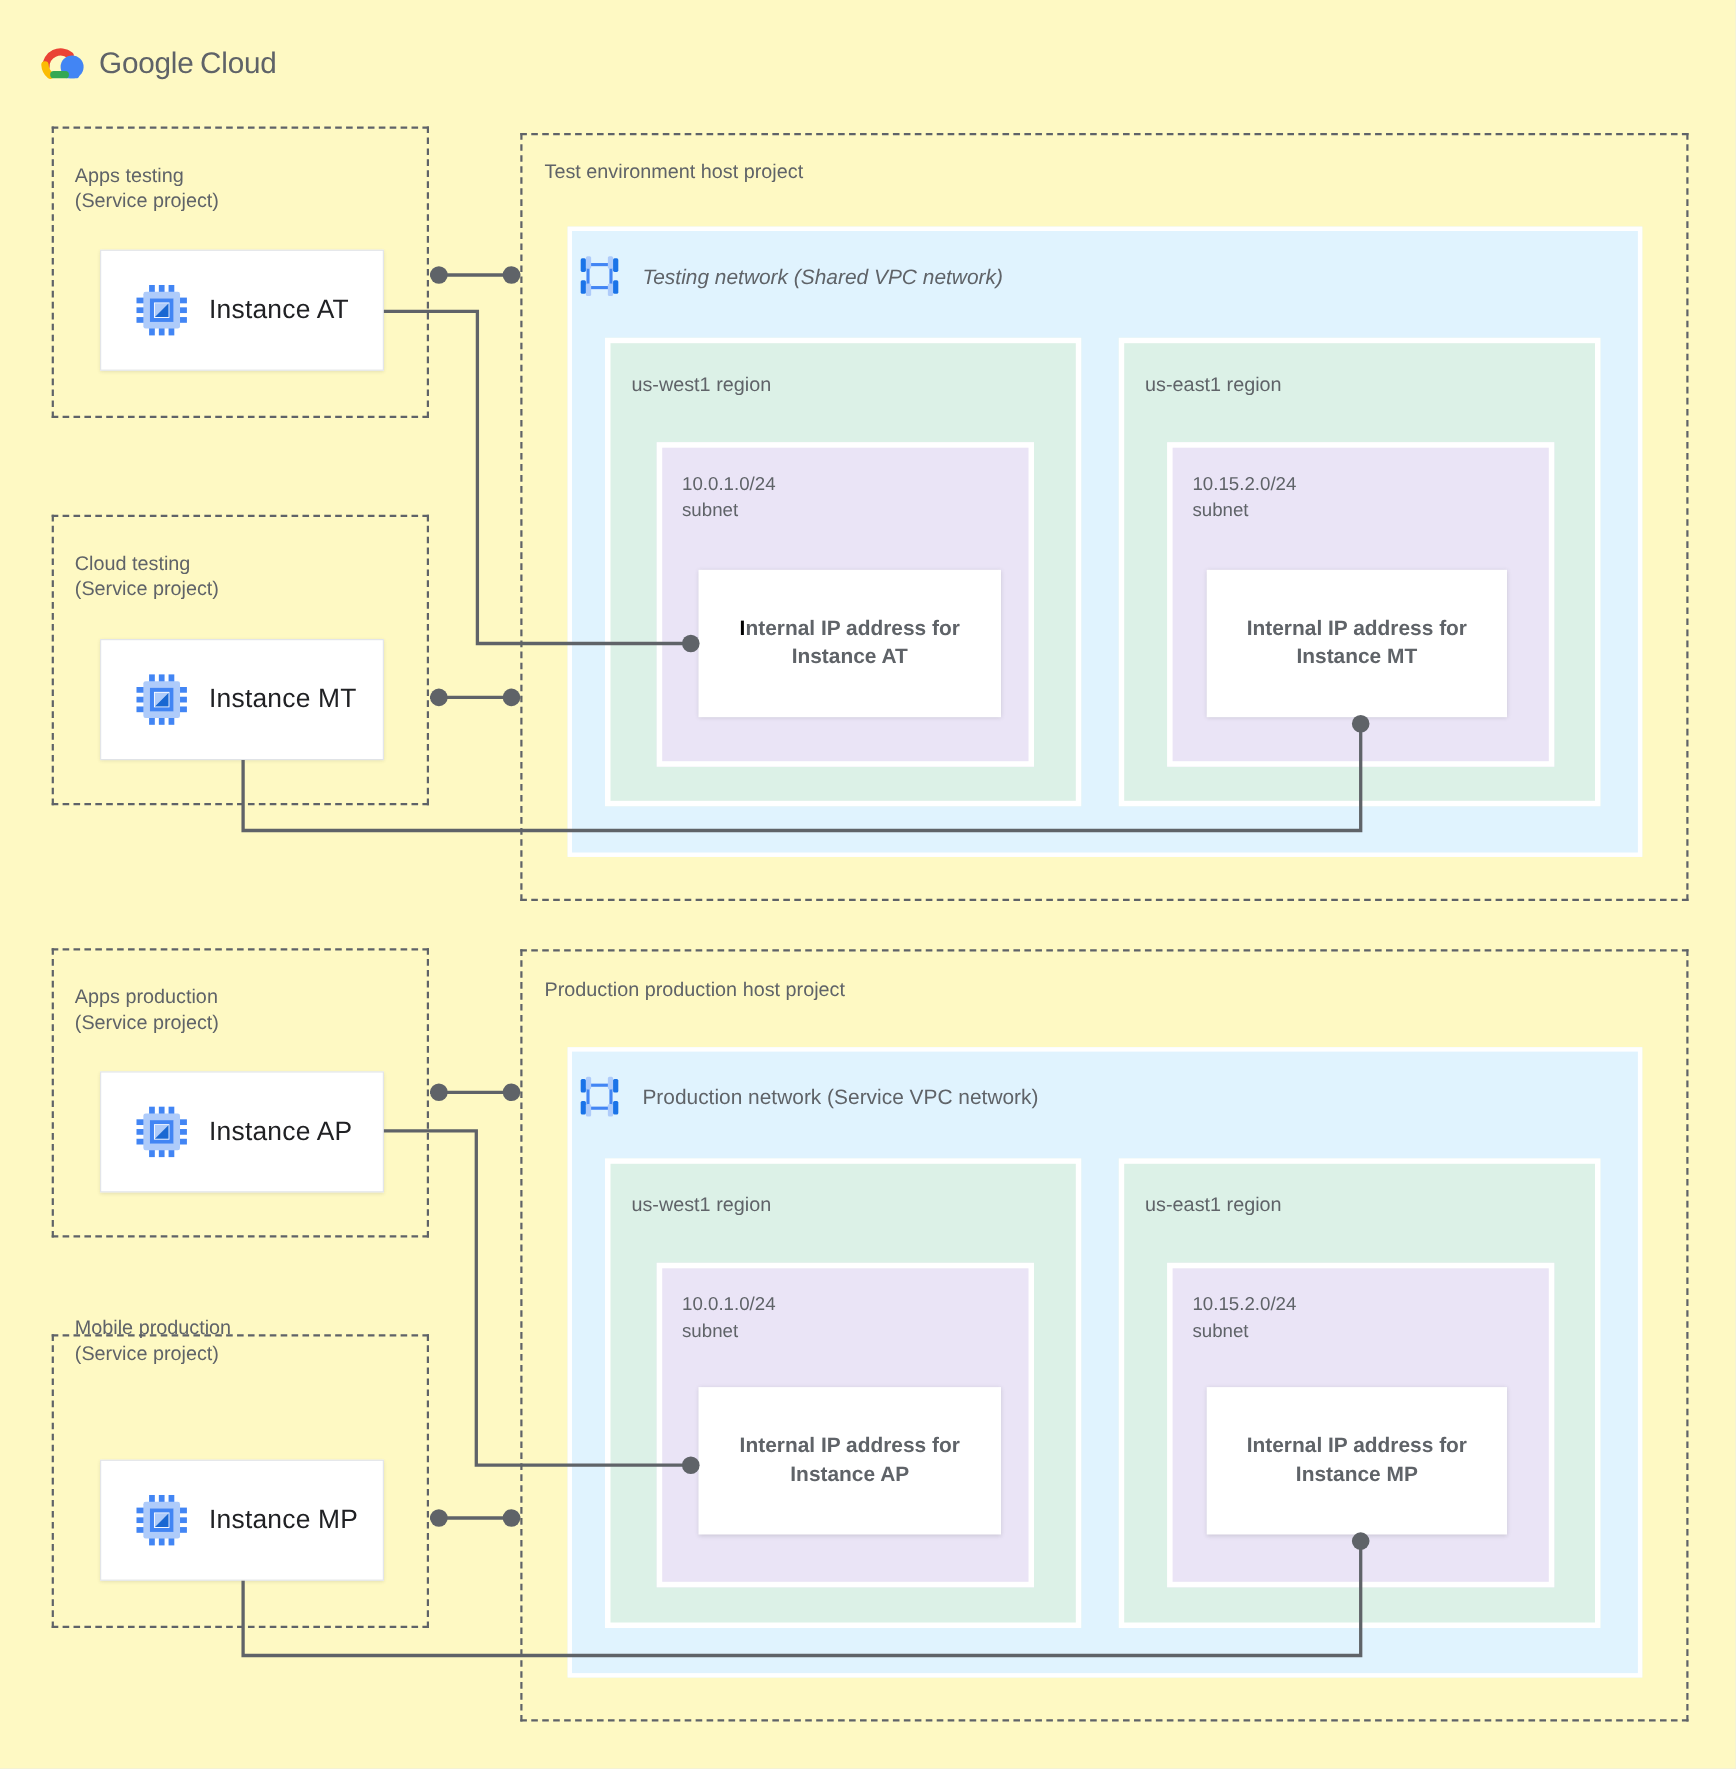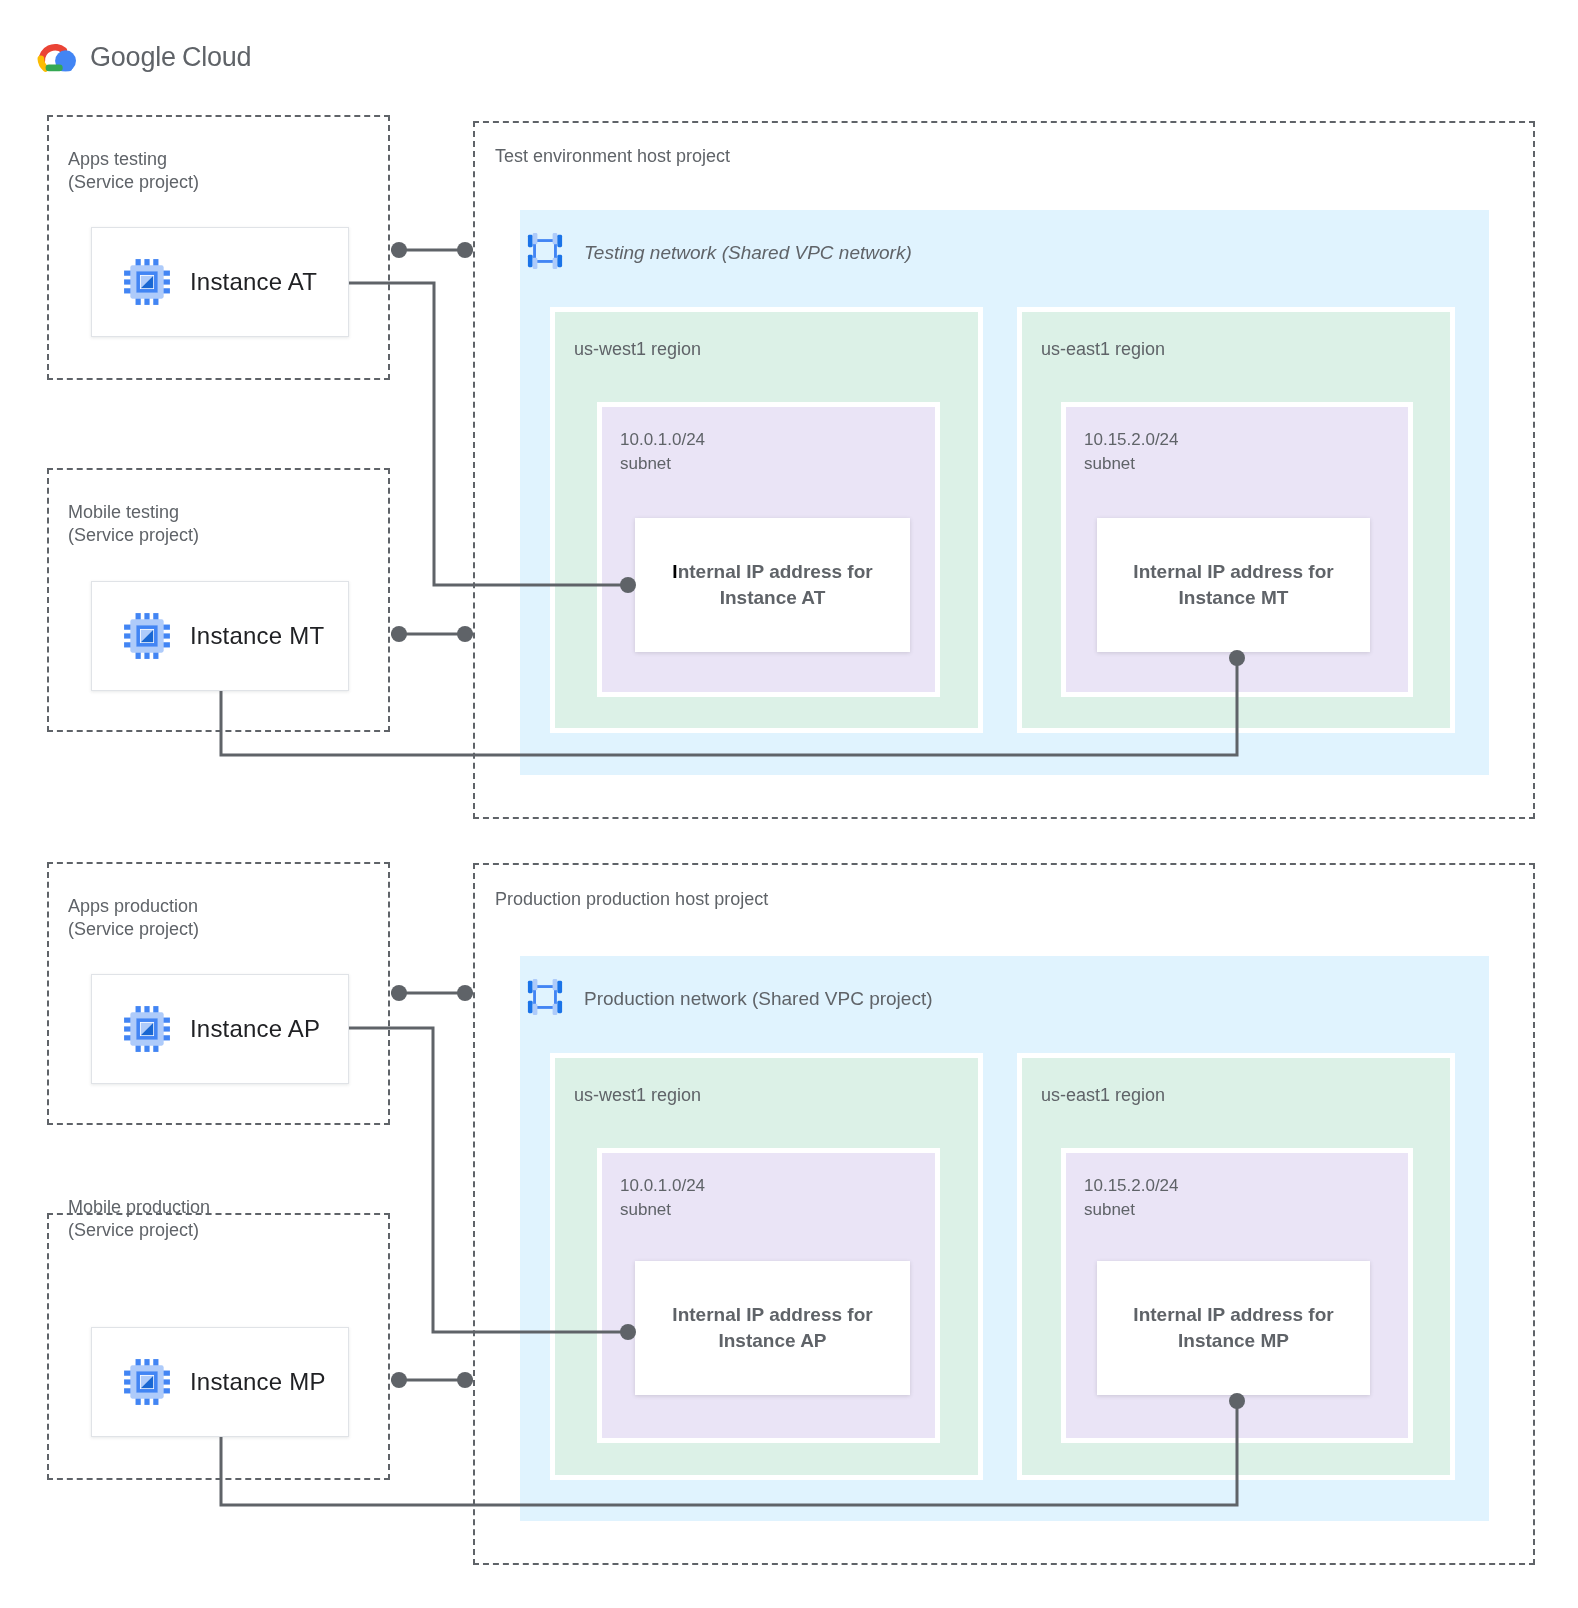--- a/index.html
+++ b/index.html
@@ -1,16 +1,16 @@
 <!DOCTYPE html>
 <html><head>
 <meta charset="utf-8">
 <style>
   html,body{margin:0;padding:0;background:#E8EAED;}
-  .canvas{position:relative;width:1578px;height:1608px;background:#ffffff;
+  .canvas{position:relative;width:1578px;height:1608px;background:#fef9c3;
           font-family:"Liberation Sans",sans-serif;overflow:hidden;}
   .abs{position:absolute;box-sizing:border-box;}
   
   .dashed{border:2px dashed #5F6368;background:transparent;}
   
   .panel-blue{background:#E0F3FE;border:4px solid #FFFFFF;}
   .panel-green{background:#DCF1E7;border:5px solid #FFFFFF;}
   .panel-purple{background:#EAE4F6;border:5px solid #FFFFFF;}
   
   .lbl{color:#5F6368;font-size:18px;line-height:23px;white-space:pre-line;}
@@ -48,21 +48,21 @@
       <rect x="26" y="28" width="14" height="7" rx="3.5" fill="#4285F4"></rect>
       <rect x="12" y="28" width="18" height="7" rx="3.5" fill="#34A853"></rect>
     </svg>
     <div class="logo-text"><span class="g">Google</span><span>Cloud</span></div>
   </div>
 
   <div class="abs dashed" style="left:47px;top:115px;width:343px;height:265px;"></div>
   <div class="abs lbl" style="left:68px;top:148px;"><span>Apps testing</span><br><span>(Service project)</span></div>
 
   <div class="abs dashed" style="left:47px;top:468px;width:343px;height:264px;"></div>
-  <div class="abs lbl" style="left:68px;top:501px;"><span>Mobile testing</span><br><span>(Service project)</span></div>
+  <div class="abs lbl" style="left:68px;top:501px;"><span>Cloud testing</span><br><span>(Service project)</span></div>
 
   <div class="abs dashed" style="left:47px;top:862px;width:343px;height:263px;"></div>
   <div class="abs lbl" style="left:68px;top:895px;"><span>Apps production</span><br><span>(Service project)</span></div>
 
   <div class="abs dashed" style="left:47px;top:1213px;width:343px;height:267px;"></div>
   <div class="abs lbl" style="left:68px;top:1196px;"><span>Mobile production</span><br><span>(Service project)</span></div>
 
   <div class="abs dashed" style="left:473px;top:121px;width:1062px;height:698px;"></div>
   <div class="abs lbl" style="left:495px;top:145px;">Test environment host project</div>
 
@@ -107,21 +107,21 @@
     <rect x="9" y="9" width="22" height="22" fill="none" stroke="#4285F4" stroke-width="3"></rect>
     <rect x="2" y="3" width="5" height="13" rx="1.5" fill="#1A73E8"></rect>
       <rect x="7" y="1" width="5" height="12" rx="1.5" fill="#AECBFA"></rect>
     <rect x="28" y="1" width="5" height="12" rx="1.5" fill="#AECBFA"></rect>
       <rect x="33" y="3" width="5" height="13" rx="1.5" fill="#1A73E8"></rect>
     <rect x="2" y="24" width="5" height="13" rx="1.5" fill="#1A73E8"></rect>
       <rect x="7" y="27" width="5" height="12" rx="1.5" fill="#AECBFA"></rect>
     <rect x="28" y="27" width="5" height="12" rx="1.5" fill="#AECBFA"></rect>
       <rect x="33" y="24" width="5" height="13" rx="1.5" fill="#1A73E8"></rect>
   </svg>
-  <div class="abs lbl-net" style="left:584px;top:987px;">Production network (Shared VPC project)</div>
+  <div class="abs lbl-net" style="left:584px;top:987px;">Production network (Service VPC network)</div>
 
   <div class="abs panel-green" style="left:550px;top:1053px;width:433px;height:427px;"></div>
   <div class="abs lbl" style="left:574px;top:1084px;">us-west1 region</div>
   <div class="abs panel-green" style="left:1017px;top:1053px;width:438px;height:427px;"></div>
   <div class="abs lbl" style="left:1041px;top:1084px;">us-east1 region</div>
 
   <div class="abs panel-purple" style="left:597px;top:1148px;width:343px;height:295px;"></div>
   <div class="abs lbl-subnet" style="left:620px;top:1174px;"><span>10.0.1.0/24</span><br><span>subnet</span></div>
   <div class="abs panel-purple" style="left:1061px;top:1148px;width:352px;height:295px;"></div>
   <div class="abs lbl-subnet" style="left:1084px;top:1174px;"><span>10.15.2.0/24</span><br><span>subnet</span></div>

